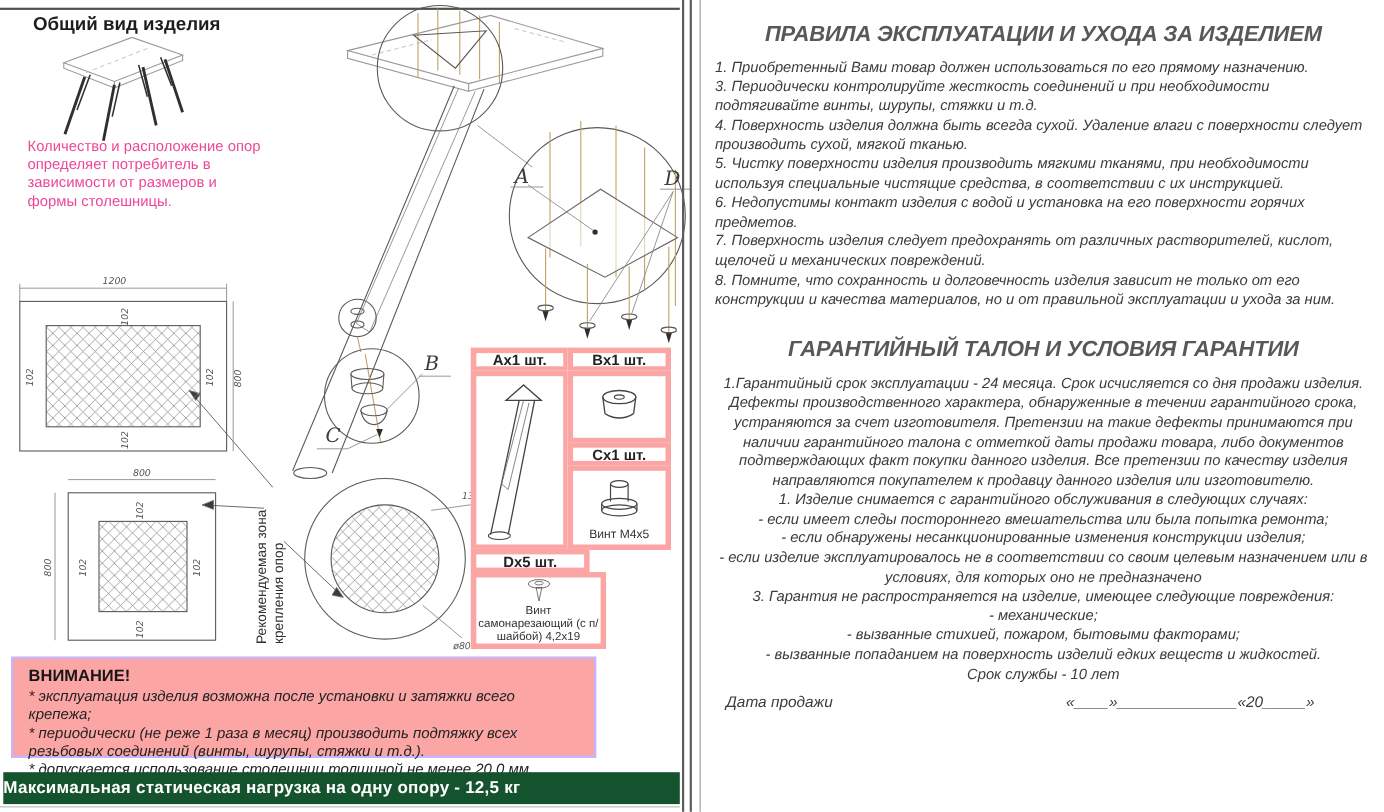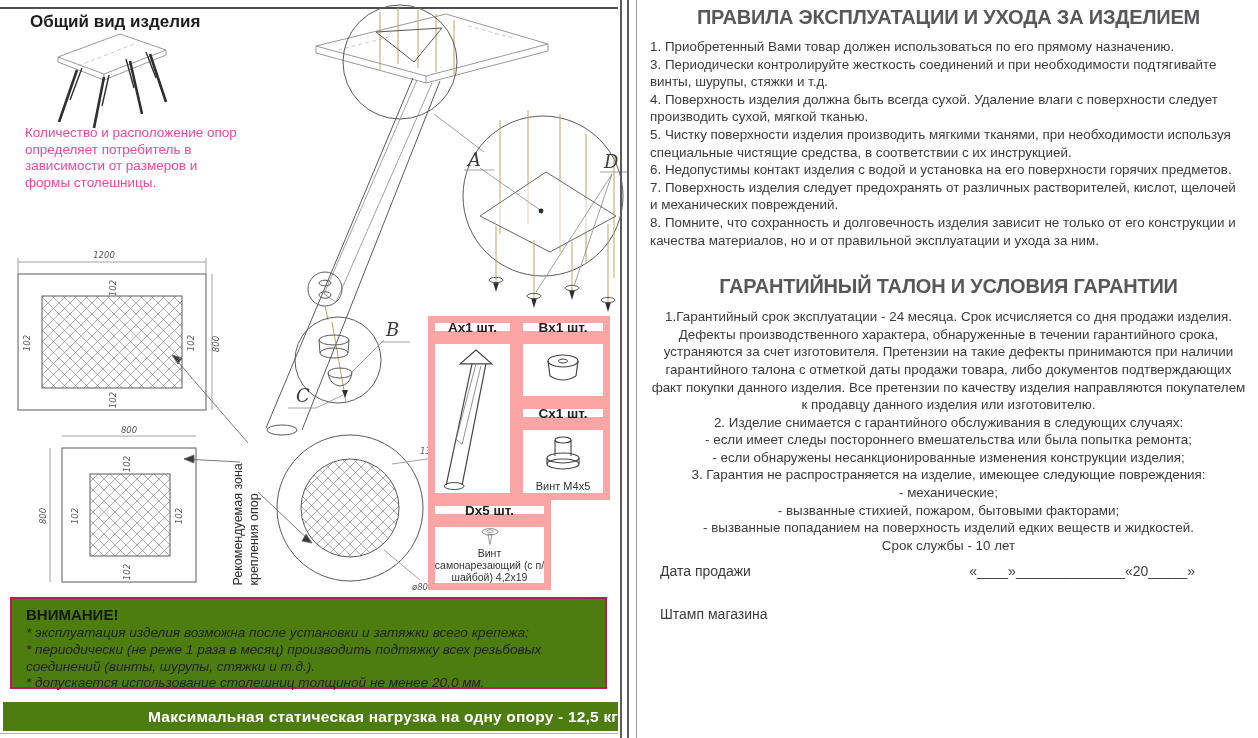--- a/index.html
+++ b/index.html
@@ -27,45 +27,45 @@
 
   
   #zone-label {
     left:160px; top:480px; width:175px; height:36px;
     transform:rotate(-90deg); transform-origin:center;
     font-size:12.5px; line-height:16px; color:#2e2e30; text-align:left;
   }
 
   
   #parts-table { left:428px; top:316px; width:182px; height:274px; font-size:13.5px; color:#222; }
-  .pt-cell { position:absolute; border:7px solid #fca5a5; background:#fff; }
+  .pt-cell { position:absolute; border:5px solid #fca5a5; background:#fff; }
   .pt-head { display:flex; align-items:center; justify-content:center; font-weight:bold; }
   .pt-body { display:flex; align-items:center; justify-content:center; flex-direction:column; }
   .pt-caption { font-size:10.5px; color:#333; text-align:center; line-height:12px; }
 
   
   #warning-box {
-    left:10px; top:597px; width:597px; height:92px;
-    border:2px solid #be185d; padding:7px 12px 0 14px; background:#4d7c0f;
+    left:10px; top:597px; width:532px; height:92px;
+    border:2px solid #c4b5fd; padding:7px 12px 0 14px; background:#fca5a5;
   }
   #warning-box .w-title { font-weight:bold; font-size:15px; color:#161618; margin-bottom:2px; }
   #warning-box p { font-size:13.6px; line-height:16.8px; color:#222;font-style:italic; }
 
   
   #load-banner {
-    left:3px; top:702px; width:615px; height:29px; background:#4d7c0f;
+    left:3px; top:702px; width:615px; height:29px; background:#14532d;
     color:#fff; font-weight:bold; font-size:15.5px;
-    display:flex; align-items:center; justify-content:flex-end; letter-spacing:0.2px;
+    display:flex; align-items:center; justify-content:flex-start; letter-spacing:0.2px;
   }
 
   
   .divider-line { top:0; height:738px; background:#5c5c5c; }
 
   
-  #right-panel { left:645px; top:0; width:608px; height:530px; padding:6px 6px 0 5px; }
+  #right-panel { left:645px; top:0; width:608px; height:530px; padding:20px 6px 0 5px;font-style:italic; }
   .section-heading {
     text-align:center; font-weight:bold; font-size:20px; letter-spacing:-0.2px;
     color:var(--heading,#58585a);
   }
   .body-text p { font-size:13.4px; line-height:17.6px; color:#3b3b3d; }
   #rules-list { margin-top:9px; }
   #warranty-heading { margin-top:26px; }
   #warranty-list { margin-top:10px;text-align:center; }
   #service-life { font-size:13.4px; line-height:17.6px; color:#3b3b3d; }
   #sale-date-row {
@@ -272,21 +272,21 @@
     <div class="pt-cell pt-body" style="left:88px;top:107px;width:94px;height:77px;">
       <svg width="60" height="42" viewBox="0 0 60 42">
         <ellipse cx="30" cy="8" rx="8" ry="3" fill="none" stroke="#444" stroke-width="1.1"></ellipse>
         <path d="M22,8 L22,24 M38,8 L38,24" stroke="#444" stroke-width="1.1" fill="none"></path>
         <ellipse cx="30" cy="26" rx="16" ry="5" fill="none" stroke="#444" stroke-width="1.1"></ellipse>
         <path d="M14,26 L14,32 M46,26 L46,32" stroke="#444" stroke-width="1.1" fill="none"></path>
         <ellipse cx="30" cy="32" rx="16" ry="5" fill="none" stroke="#444" stroke-width="1.1"></ellipse>
       </svg>
       <div class="pt-caption" style="margin-top:6px; font-size:11px;">Винт M4x5</div>
     </div>
-    <div class="pt-cell pt-head" style="left:0;top:183px;width:123px;height:22px;">
+    <div class="pt-cell pt-head" style="left:0;top:183px;width:108px;height:22px;">
       <span>Dx5 шт.</span>
     </div>
     <div class="pt-cell pt-body" style="left:0;top:204px;width:123px;height:70px;">
       <svg width="60" height="34" viewBox="0 0 60 34">
         <ellipse cx="30" cy="9" rx="15" ry="6" fill="none" stroke="#444" stroke-width="1.1"></ellipse>
         <ellipse cx="30" cy="8" rx="6" ry="2.5" fill="none" stroke="#444" stroke-width="1"></ellipse>
         <polygon points="26,14 34,14 30,33" fill="none" stroke="#444" stroke-width="1"></polygon>
       </svg>
       <div class="pt-caption" style="width:112px; margin-top:2px;">Винт самонарезающий (с п/шайбой) 4,2x19</div>
     </div>
@@ -319,29 +319,29 @@
     <p>5. Чистку поверхности изделия производить мягкими тканями, при необходимости используя специальные чистящие средства, в соответствии с их инструкцией.</p>
     <p>6. Недопустимы контакт изделия с водой и установка на его поверхности горячих предметов.</p>
     <p>7. Поверхность изделия следует  предохранять от различных растворителей, кислот, щелочей и механических повреждений.</p>
     <p>8. Помните, что сохранность и долговечность изделия зависит не только от его конструкции и качества материалов, но и от правильной эксплуатации и ухода за ним.</p>
   </div>
 
   <div id="warranty-heading" class="section-heading">ГАРАНТИЙНЫЙ ТАЛОН И УСЛОВИЯ ГАРАНТИИ</div>
 
   <div id="warranty-list" class="body-text">
     <p>1.Гарантийный срок эксплуатации - 24 месяца. Срок исчисляется со дня продажи изделия. Дефекты производственного характера, обнаруженные в течении гарантийного срока, устраняются за счет изготовителя. Претензии на такие дефекты принимаются при наличии гарантийного талона с отметкой даты продажи товара, либо документов подтверждающих факт покупки данного изделия. Все претензии по качеству изделия направляются покупателем к продавцу данного изделия или изготовителю.</p>
-    <p>2. Изделие снимается с гарантийного обслуживания в следующих случаях:</p>
+    <p>1. Изделие снимается с гарантийного обслуживания в следующих случаях:</p>
     <p>- если имеет следы постороннего вмешательства или была попытка ремонта;</p>
     <p>- если обнаружены несанкционированные изменения конструкции изделия;</p>
+    <p>- если изделие эксплуатировалось не в соответствии со своим целевым назначением или в условиях, для которых оно не предназначено</p>
     <p>3. Гарантия не распространяется на изделие, имеющее следующие повреждения:</p>
     <p>- механические;</p>
     <p>- вызванные стихией, пожаром, бытовыми факторами;</p>
     <p>- вызванные попаданием на поверхность изделий едких веществ и жидкостей.</p>
     <p id="service-life">Срок службы - 10 лет</p>
   </div>
 
   <div id="sale-date-row">
     <span>Дата продажи</span>
     <span>«____»______________«20_____»</span>
   </div>
 
-  <div id="stamp-label">Штамп магазина</div>
 </div>
 
 </body></html>

